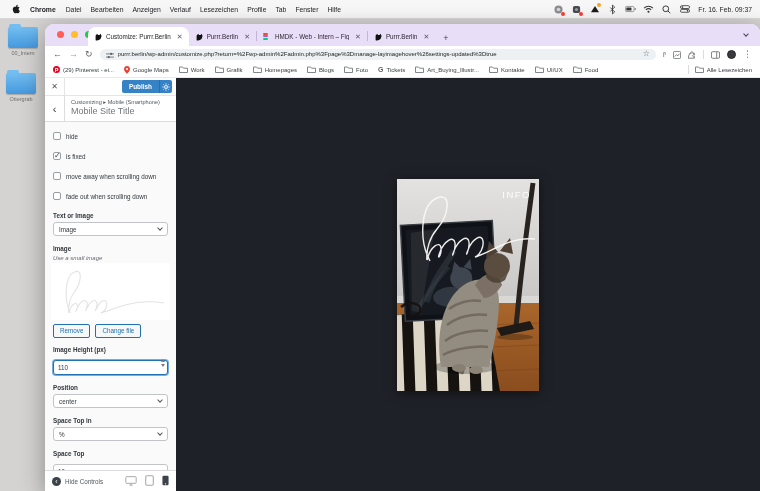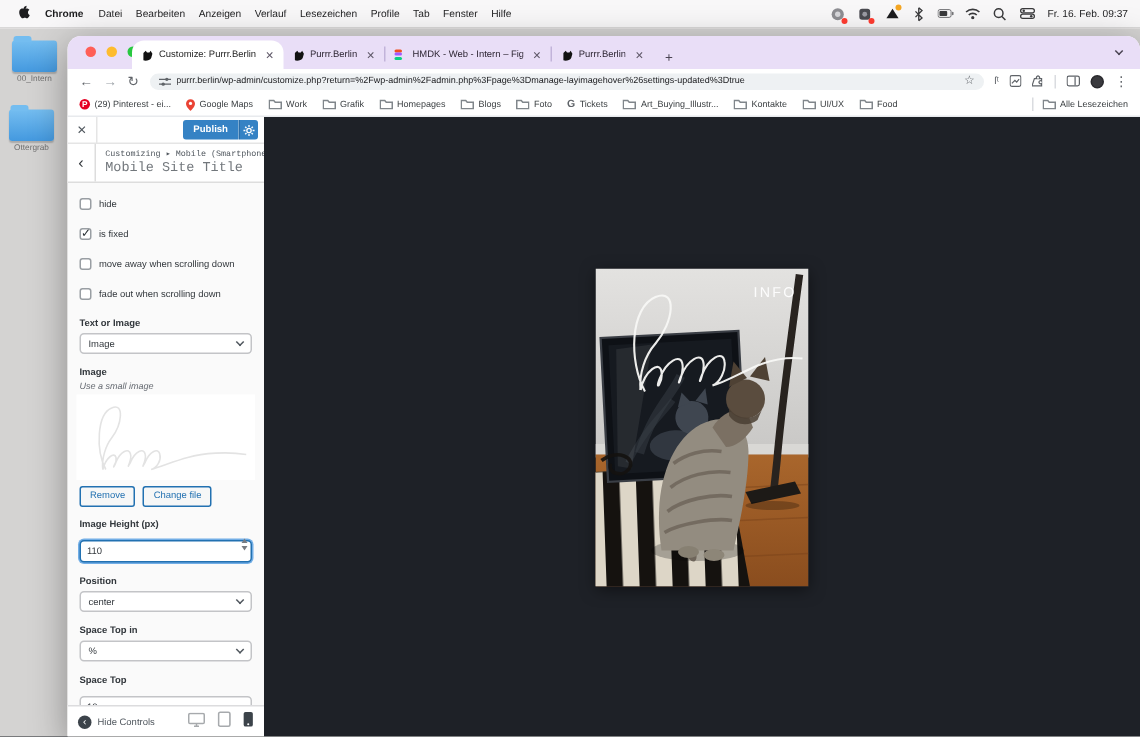--- a/index.html
+++ b/index.html
@@ -70,21 +70,21 @@
   .previewpane { flex:1; background:#1e2127; position:relative; display:flex; align-items:center; justify-content:center; }
 
   
   .cust-top { height:18px; background:#fff; display:flex; align-items:center; border-bottom:1px solid #e5e5e5; }
   .xclose { width:20px; height:18px; display:flex; align-items:center; justify-content:center; color:#50575e; font-size:8px; border-right:1px solid #e5e5e5; }
   .pubgroup { margin-left:auto; margin-right:4px; display:flex; }
   .pubbtn { background:#3582c4; color:#fff; font-size:6.4px; font-weight:600; padding:3px 7px; border-radius:2px 0 0 2px; }
   .pubgear { background:#3582c4; border-left:1px solid #2b6da8; border-radius:0 2px 2px 0; width:13px; display:flex; align-items:center; justify-content:center; }
   .cust-bread { background:#fff; border-bottom:1px solid #ddd; display:flex; height:26px; }
   .backchev { width:20px; border-right:1px solid #ddd; display:flex; align-items:center; justify-content:center; color:#32373c; font-size:11px; }
-  .breadtxt { padding:3px 0 0 6px; overflow:hidden;font-family:Liberation Mono, monospace; }
+  .breadtxt { padding:3px 0 0 6px; overflow:hidden; }
   .crumb { font-size:5.6px; color:#50575e; white-space:nowrap; }
   .ptitle { font-size:9px; color:#72777c; margin-top:1px; white-space:nowrap; }
 
   
   .controls { flex:1; padding:10px 8px 0 8px; overflow:hidden; }
   .cbrow { display:flex; align-items:center; gap:5px; margin-bottom:12px; }
   .cbox { width:8px; height:8px; background:#fff; border:1px solid #999ea3; border-radius:2px; position:relative; flex:0 0 auto; }
   .cbox.checked::after { content:'✓'; position:absolute; left:0px; top:-2px; font-size:8px; color:#2c3338; }
   .cblabel { font-size:6.3px; color:#32373c; white-space:nowrap; }
   .flabel2 { font-size:6.3px; font-weight:600; color:#32373c; margin:2px 0 3px 0; }

